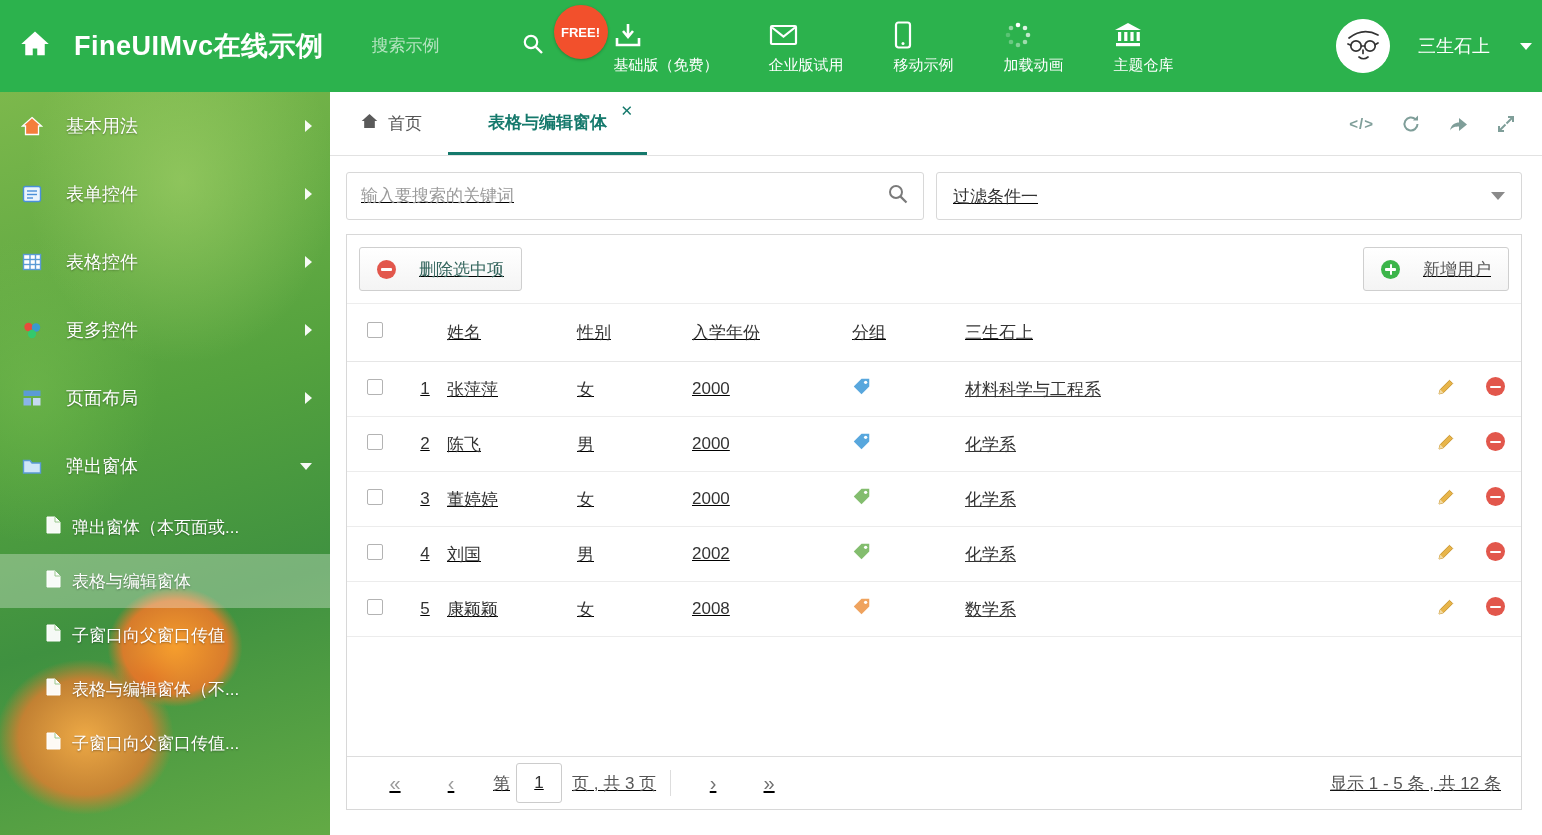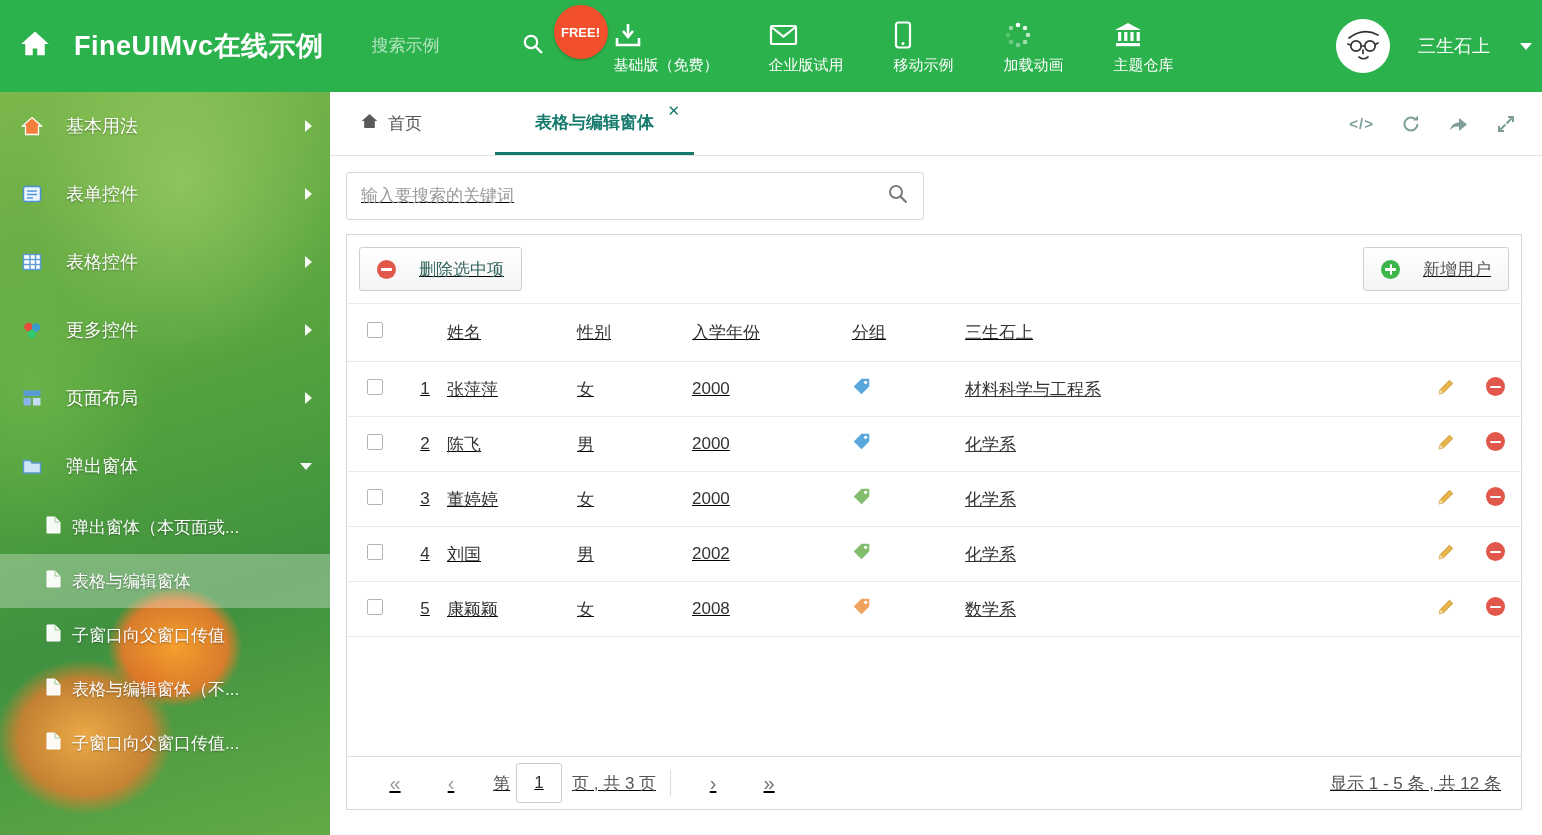--- a/index.html
+++ b/index.html
@@ -39,21 +39,21 @@
   .side-item { height:68px; display:flex; align-items:center; gap:22px; padding:0 18px 0 20px; font-size:18px; cursor:pointer; text-shadow:0 1px 2px rgba(0,0,0,.35); }
   .side-item .sicon { width:24px; display:flex; justify-content:center; }
   .arrow-r { margin-left:auto; width:0; height:0; border-top:6px solid transparent; border-bottom:6px solid transparent; border-left:7px solid rgba(255,255,255,.95); }
   .arrow-d { margin-left:auto; width:0; height:0; border-left:6px solid transparent; border-right:6px solid transparent; border-top:7px solid rgba(255,255,255,.95); }
   .corp { color:#ff3b2e; font-size:13px; font-weight:bold; margin-left:2px; align-self:flex-start; margin-top:16px; text-shadow:none; }
   .sub-item { height:54px; display:flex; align-items:center; gap:11px; padding-left:46px; font-size:17px; cursor:pointer; text-shadow:0 1px 2px rgba(0,0,0,.35); white-space:nowrap; }
   .sub-item.active { background:rgba(255,255,255,.3); }
 
   
   .main { flex:1; display:flex; flex-direction:column; background:#fff; min-width:0; }
-  .tabbar { height:64px; flex:0 0 64px; border-bottom:1px solid #e2e2e2; display:flex; align-items:stretch;gap:47px; }
+  .tabbar { height:64px; flex:0 0 64px; border-bottom:1px solid #e2e2e2; display:flex; align-items:stretch; }
   .tab-home { display:flex; align-items:center; gap:9px; padding:0 26px 0 30px; font-size:17px; color:#555; cursor:pointer; }
   .tab-active { display:flex; align-items:center; padding:0 40px; color:#15796c; font-size:17px; font-weight:600; border-bottom:3px solid #15796c; position:relative; cursor:pointer; }
   .tab-close { position:absolute; top:11px; right:14px; font-size:15px; font-weight:bold; color:#15796c; line-height:1; cursor:pointer; }
   .tab-tools { margin-left:auto; display:flex; align-items:center; gap:27px; padding-right:26px; color:#7f9e99; }
   .tool-ic { cursor:pointer; display:flex; align-items:center; }
   .code-ic { font-size:15px; font-weight:bold; letter-spacing:1px; }
 
   .content { flex:1; display:flex; flex-direction:column; padding:16px 20px 0 16px; min-height:0;text-decoration:underline; }
   .filter-row { display:flex; gap:12px; margin-bottom:14px; }
   .search-box { flex:0 0 578px; height:48px; border:1px solid #d8d8d8; border-radius:3px; display:flex; align-items:center; padding:0 14px; }
@@ -345,20 +345,24 @@
 
         <div class="filter-row">
           <div class="search-box">
             <input type="text" placeholder="输入要搜索的关键词" style="">
             <span>
               <svg width="22" height="22" viewBox="0 0 22 22">
                   <circle cx="9" cy="9" r="6" fill="none" stroke="#7a7a7a" stroke-width="2"></circle>
                   <line x1="13.6" y1="13.6" x2="19.5" y2="19.5" stroke="#7a7a7a" stroke-width="2.2"></line>
                 </svg>
             </span>
+          </div>
+          <div class="dropdown">
+            <span>过滤条件一</span>
+            <span class="caret-g"></span>
           </div>
         </div>
 
         <div class="grid-panel">
 
           <div class="panel-toolbar">
             <button class="btn btn-delete">
               <span class="minus-circle"></span>
               <span>删除选中项</span>
             </button>

